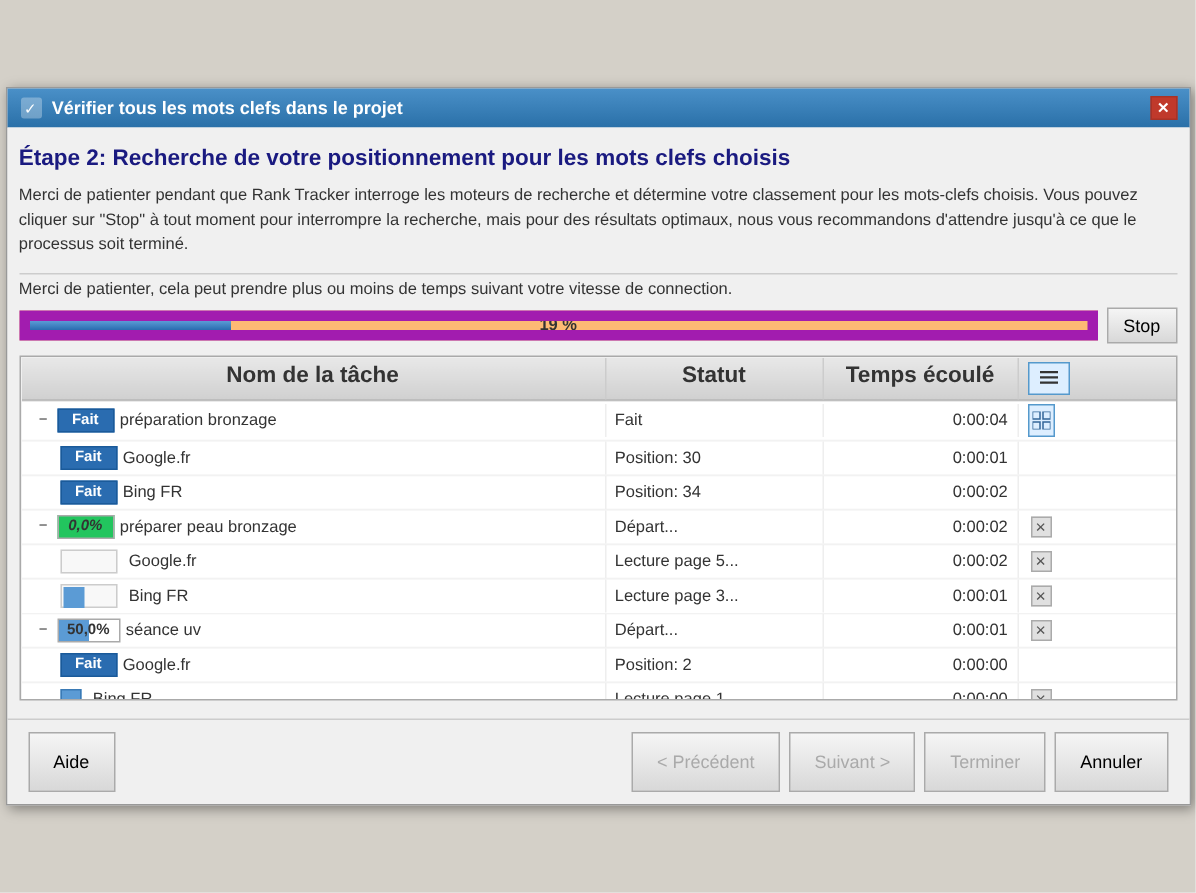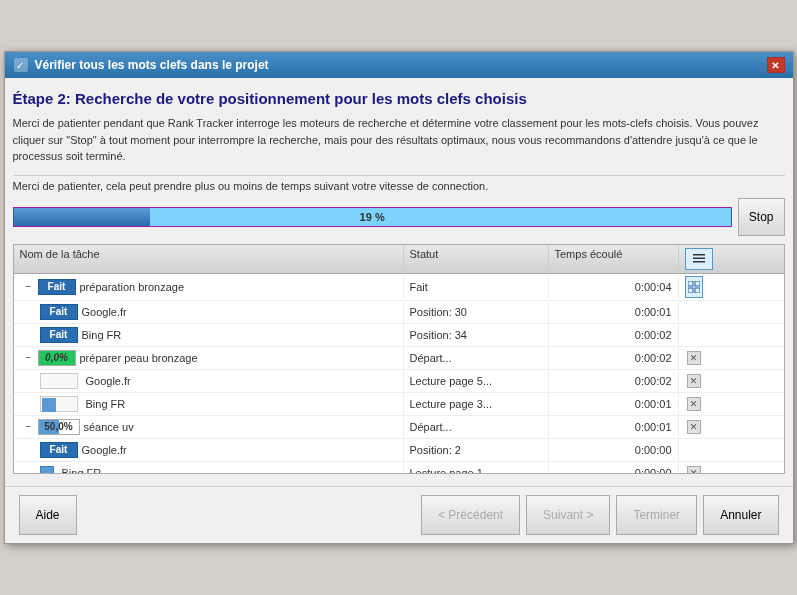--- a/index.html
+++ b/index.html
@@ -78,22 +78,22 @@
     }
     .progress-row {
       display: flex;
       align-items: center;
       gap: 6px;
       margin-bottom: 8px;
     }
     .progress-bar-container {
       flex: 1;
       height: 20px;
-      background: #7dd3fc;
-      border: 1px solid #a21caf;
+      background: #fdba74;
+      border: 7px solid #a21caf;
       position: relative;
       overflow: hidden;
     }
     .progress-bar-fill {
       height: 100%;
       background: linear-gradient(to bottom, #5b9bd5, #2a6cb0);
       width: 19%;
     }
     .progress-text {
       position: absolute;
@@ -103,21 +103,21 @@
       font-size: 11px;
       color: #333;
       font-weight: bold;
     }
     .stop-btn {
       background: linear-gradient(to bottom, #f5f5f5, #d8d8d8);
       border: 1px solid #aaa;
       padding: 2px 10px;
       font-size: 12px;
       cursor: pointer;
-      height: 38px;
+      height: 24px;
       white-space: nowrap;
     }
     .info-grid {
       display: grid;
       grid-template-columns: 150px 1fr;
       gap: 1px 0;
       margin-bottom: 8px;
     }
     .info-label {
       color: #333;
@@ -138,24 +138,25 @@
       max-height: 230px;
     }
     .table-header {
       display: grid;
       grid-template-columns: 390px 145px 130px 30px;
       background: linear-gradient(to bottom, #e8e8e8, #d0d0d0);
       border-bottom: 1px solid #aaa;
     }
     .th {
       padding: 3px 6px;
-      font-size: 11px;
-      font-weight: normal;
+      font-size: 15px;
+      font-weight: bold;
       color: #333;
       border-right: 1px solid #ccc;
+      text-align: center;
     }
     .th:last-child { border-right: none; }
     .table-row {
       display: grid;
       grid-template-columns: 390px 145px 130px 30px;
       border-bottom: 1px solid #eee;
       align-items: center;
     }
     .table-row:last-child { border-bottom: none; }
     .td {

